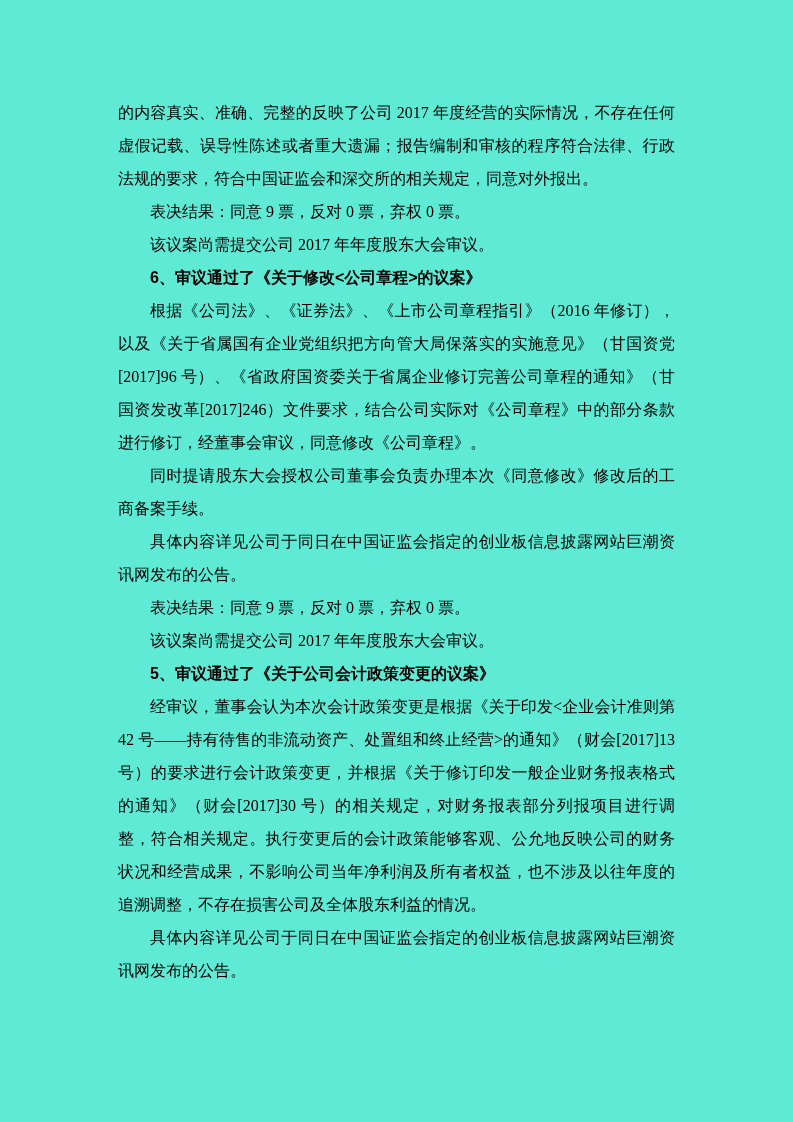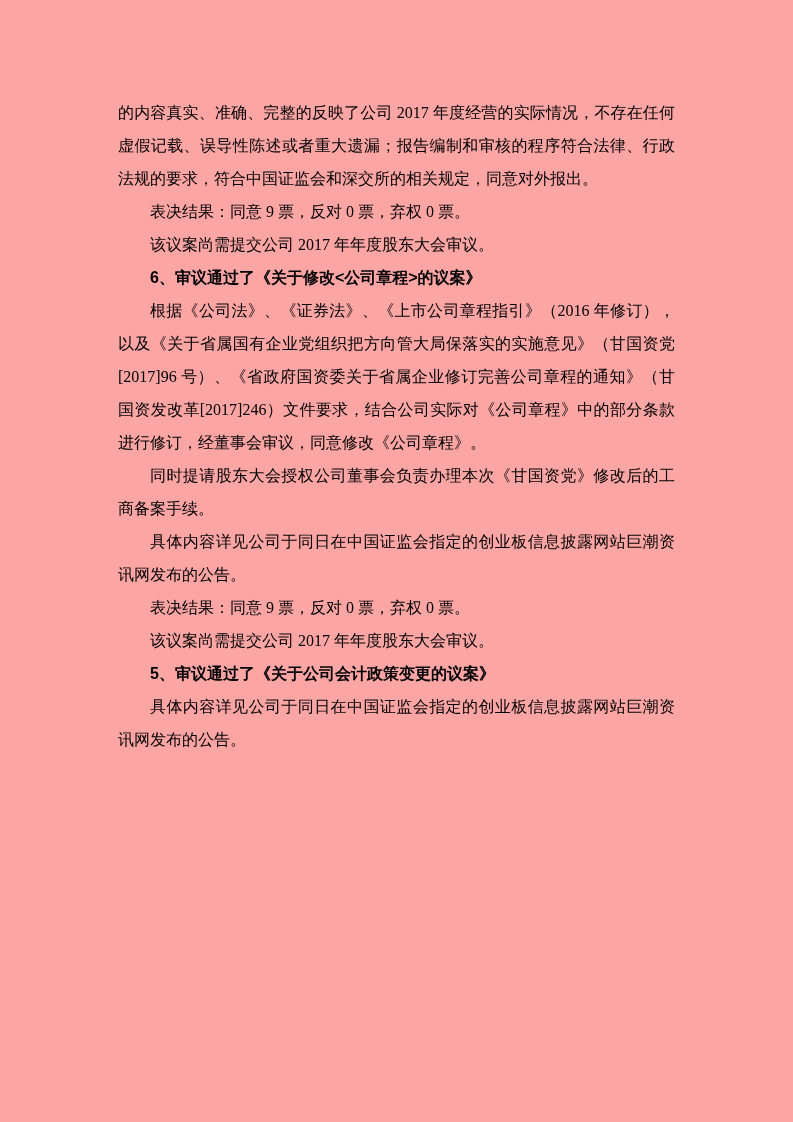--- a/index.html
+++ b/index.html
@@ -37,28 +37,29 @@
   }
   .doc-body p.heading {
     font-family: Liberation Sans, sans-serif;
     font-weight: bold;
     text-indent: 2em;
   }
 </style>
 </head>
 <body>
 
-<div class="page" style="background: #fca5a5;">
+<div class="page" style="background: #5eead4;">
   <div class="doc-body" style="color: rgb(0, 0, 0);">
 
   <p class="">的内容真实、准确、完整的反映了公司 2017 年度经营的实际情况，不存在任何虚假记载、误导性陈述或者重大遗漏；报告编制和审核的程序符合法律、行政法规的要求，符合中国证监会和深交所的相关规定，同意对外报出。</p>
       <p class="indent">表决结果：同意 9 票，反对 0 票，弃权 0 票。</p>
       <p class="indent">该议案尚需提交公司 2017 年年度股东大会审议。</p>
       <p class="heading">6、审议通过了《关于修改&lt;公司章程&gt;的议案》</p>
       <p class="indent">根据《公司法》、《证券法》、《上市公司章程指引》（2016 年修订），以及《关于省属国有企业党组织把方向管大局保落实的实施意见》（甘国资党[2017]96 号）、《省政府国资委关于省属企业修订完善公司章程的通知》（甘国资发改革[2017]246）文件要求，结合公司实际对《公司章程》中的部分条款进行修订，经董事会审议，同意修改《公司章程》。</p>
-      <p class="indent">同时提请股东大会授权公司董事会负责办理本次《甘国资党》修改后的工商备案手续。</p>
+      <p class="indent">同时提请股东大会授权公司董事会负责办理本次《同意修改》修改后的工商备案手续。</p>
       <p class="indent">具体内容详见公司于同日在中国证监会指定的创业板信息披露网站巨潮资讯网发布的公告。</p>
       <p class="indent">表决结果：同意 9 票，反对 0 票，弃权 0 票。</p>
       <p class="indent">该议案尚需提交公司 2017 年年度股东大会审议。</p>
       <p class="heading">5、审议通过了《关于公司会计政策变更的议案》</p>
+      <p class="indent">经审议，董事会认为本次会计政策变更是根据《关于印发&lt;企业会计准则第 42 号——持有待售的非流动资产、处置组和终止经营&gt;的通知》（财会[2017]13 号）的要求进行会计政策变更，并根据《关于修订印发一般企业财务报表格式的通知》（财会[2017]30 号）的相关规定，对财务报表部分列报项目进行调整，符合相关规定。执行变更后的会计政策能够客观、公允地反映公司的财务状况和经营成果，不影响公司当年净利润及所有者权益，也不涉及以往年度的追溯调整，不存在损害公司及全体股东利益的情况。</p>
       <p class="indent">具体内容详见公司于同日在中国证监会指定的创业板信息披露网站巨潮资讯网发布的公告。</p>
     </div>
 </div>
 
 </body></html>

